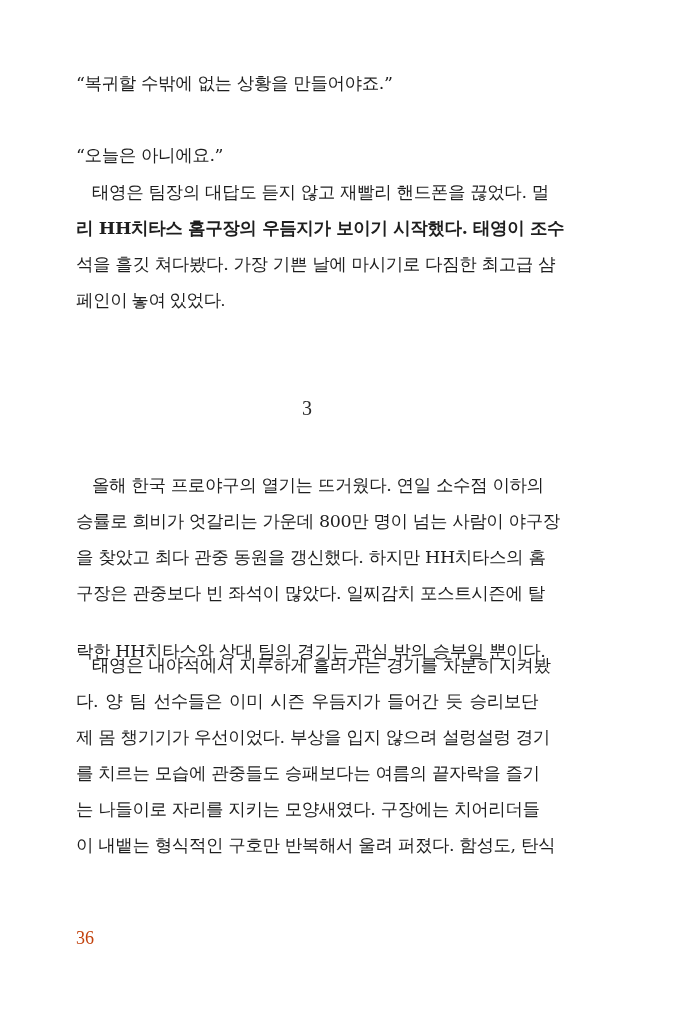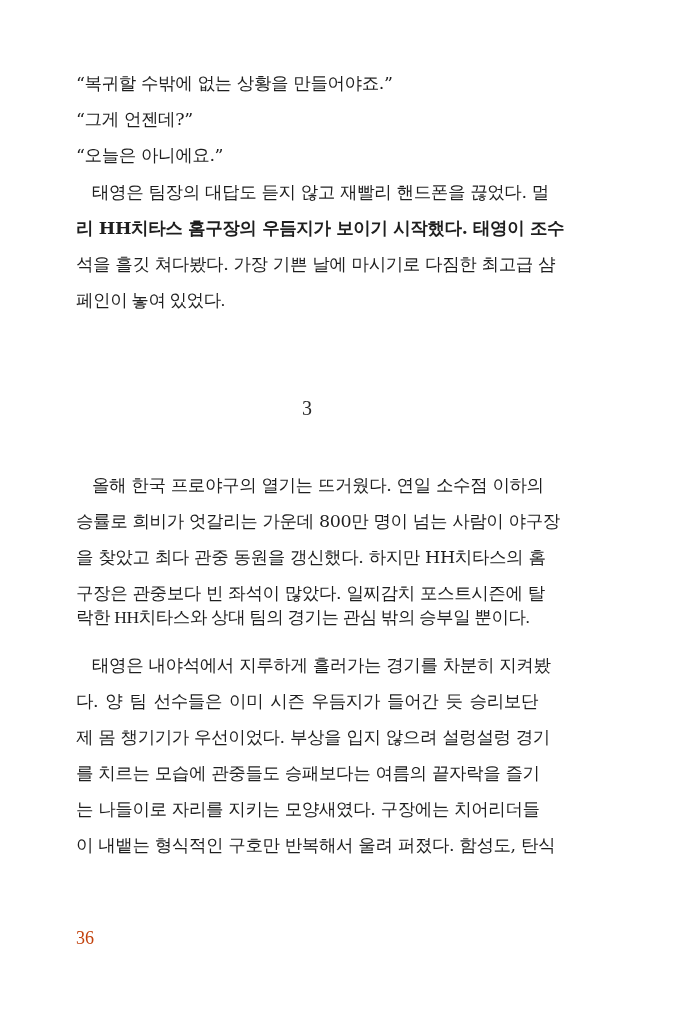--- a/index.html
+++ b/index.html
@@ -54,34 +54,33 @@
       font-size: 18px;
       color: #c2410c;
     }
   </style>
 </head>
 <body>
 
 <div class="page">
 
   <div class="line last" style="top:65px;">“복귀할 수밖에 없는 상황을 만들어야죠.”</div>
-  <div class="line last" style="top:101px;">“그게 언젠데?”</div>
   <div class="line last" style="top:137px;">“오늘은 아니에요.”</div>
   <div class="line indent" style="top:174px;">태영은 팀장의 대답도 듣지 않고 재빨리 핸드폰을 끊었다. 멀</div>
   <div class="line" style="top:210px;font-weight:bold;">리 HH치타스 홈구장의 우듬지가 보이기 시작했다. 태영이 조수</div>
   <div class="line" style="top:246px;">석을 흘깃 쳐다봤다. 가장 기쁜 날에 마시기로 다짐한 최고급 샴</div>
   <div class="line last" style="top:282px;font-family:Liberation Serif, serif;">페인이 놓여 있었다.</div>
 
   <div class="section-number">3</div>
 
   <div class="line indent" style="top:467px;">올해 한국 프로야구의 열기는 뜨거웠다. 연일 소수점 이하의</div>
   <div class="line" style="top:503px;">승률로 희비가 엇갈리는 가운데 800만 명이 넘는 사람이 야구장</div>
   <div class="line" style="top:539px;">을 찾았고 최다 관중 동원을 갱신했다. 하지만 HH치타스의 홈</div>
   <div class="line" style="top:575px;">구장은 관중보다 빈 좌석이 많았다. 일찌감치 포스트시즌에 탈</div>
-  <div class="line last" style="top:599px;font-family:Liberation Serif, serif;">락한 HH치타스와 상대 팀의 경기는 관심 밖의 승부일 뿐이다.</div>
+  <div class="line last" style="top:633px;">락한 HH치타스와 상대 팀의 경기는 관심 밖의 승부일 뿐이다.</div>
   <div class="line indent" style="top:647px;">태영은 내야석에서 지루하게 흘러가는 경기를 차분히 지켜봤</div>
   <div class="line" style="top:683px;">다. 양 팀 선수들은 이미 시즌 우듬지가 들어간 듯 승리보단</div>
   <div class="line" style="top:719px;">제 몸 챙기기가 우선이었다. 부상을 입지 않으려 설렁설렁 경기</div>
   <div class="line" style="top:755px;">를 치르는 모습에 관중들도 승패보다는 여름의 끝자락을 즐기</div>
   <div class="line" style="top:791px;">는 나들이로 자리를 지키는 모양새였다. 구장에는 치어리더들</div>
   <div class="line" style="top:827px;">이 내뱉는 형식적인 구호만 반복해서 울려 퍼졌다. 함성도, 탄식</div>
 
   <div class="page-number">36</div>
 </div>
 

